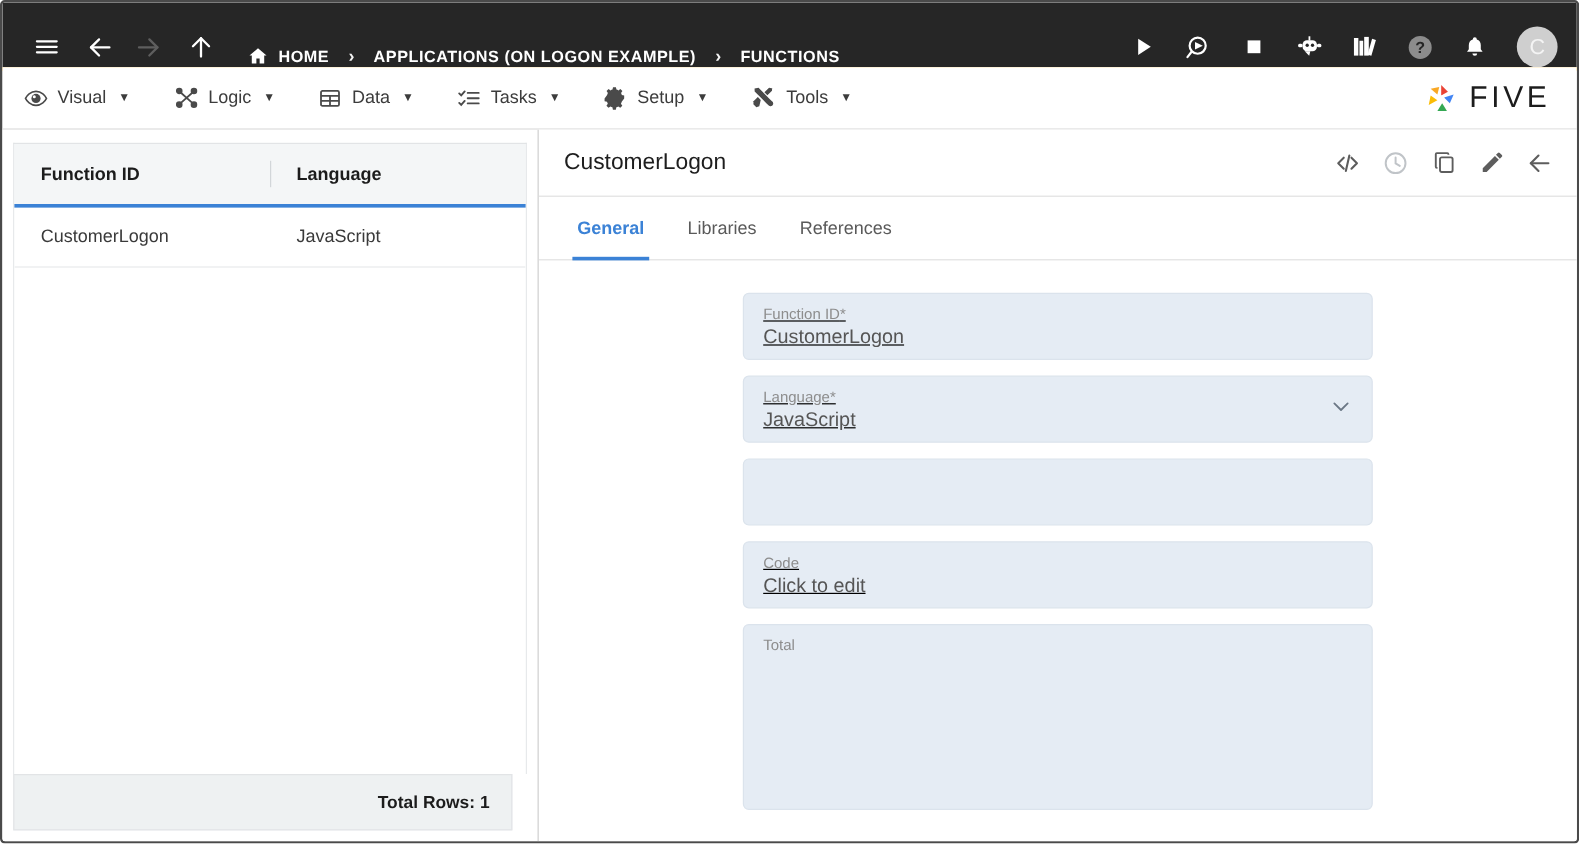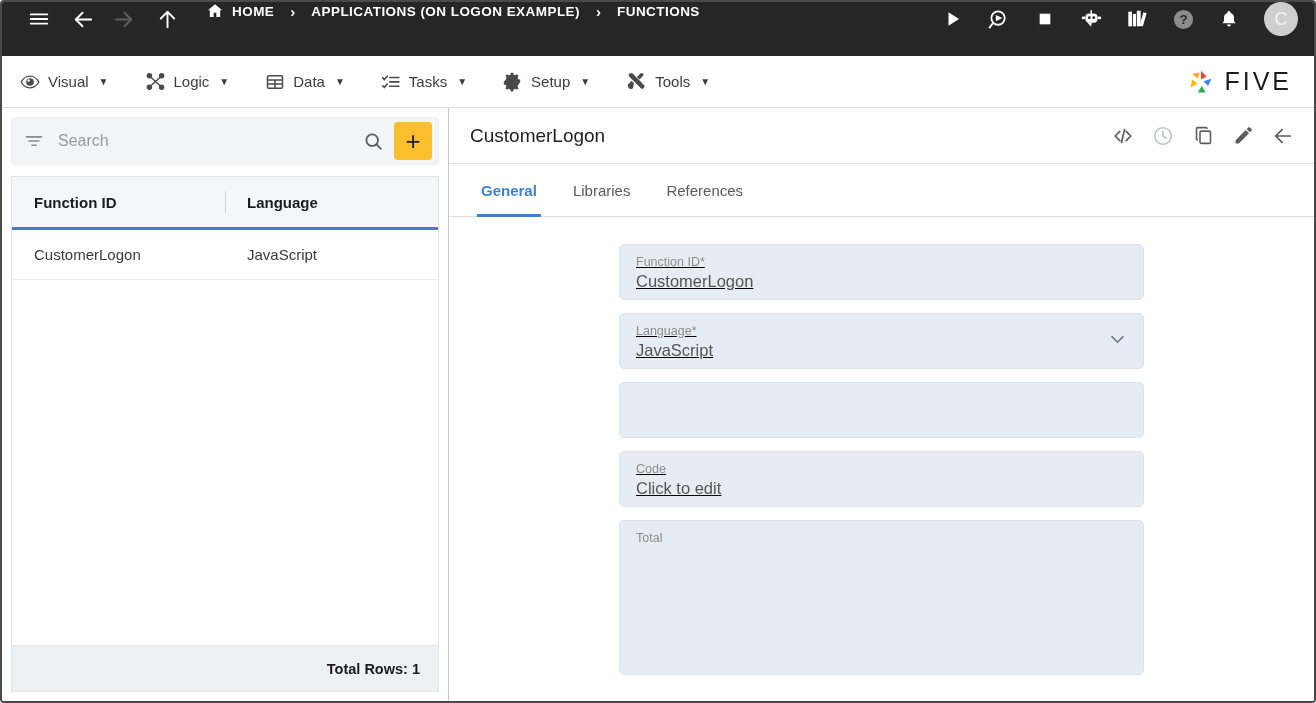--- a/index.html
+++ b/index.html
@@ -14,21 +14,21 @@
     border: 2px solid #4a4a4a;
     border-radius: 4px;
     background: #fff;
     overflow: hidden;
     display: flex; flex-direction: column;
   }
 
   
   .topbar {
     height: 54px; background: #262626;
-    display: flex; align-items: flex-start;
+    display: flex; align-items: flex-end;
     flex: 0 0 54px;
     padding: 0 16px 0 20px;
     position: relative;
   }
   .topbar::after {
     content: ""; position: absolute; left: 0; right: 0; bottom: -3px;
     height: 3px; background: #f9b826;
   }
   .tb-icon {
     width: 34px; height: 34px;
@@ -133,21 +133,21 @@
     height: 50px; display: flex; align-items: center;
     border-bottom: 1px solid #e8eaec; cursor: pointer;
   }
   .td { font-size: 15px; color: #3a3a3a; padding-left: 22px; }
   .td.c1 { width: 213px; }
   .td.c2 { flex: 1 1 auto; }
   .grid-footer {
     height: 47px; flex: 0 0 47px; background: #eef1f2;
     border-top: 1px solid #e2e4e6;
     display: flex; align-items: center; justify-content: flex-end;
-    padding-right: 18px; margin: 0 9px 9px 9px;
+    padding-right: 18px; margin: 0 21px 9px 9px;
     border-left: 1px solid #e2e4e6; border-right: 1px solid #e2e4e6;
     border-bottom: 1px solid #e2e4e6;
   }
   .total-rows { font-size: 14.5px; font-weight: bold; color: #1c1c1c; }
 
   
   .right {
     flex: 1 1 auto; display: flex; flex-direction: column;
     background: #fff; min-width: 0; position: relative;
   }
@@ -411,39 +411,20 @@
         </svg>
       </span>
       <span class="logo-text">FIVE</span>
     </div>
   </div>
 
   <div class="body">
 
     <div class="left">
 
-      <div class="searchbar-wrap">
-        <div class="searchbar">
-          <span class="filter-ico">
-            <svg width="20" height="20" viewBox="0 0 24 24" fill="none" stroke="currentColor" stroke-width="1.9" stroke-linecap="round">
-                <line x1="3" y1="7" x2="21" y2="7"></line>
-                <line x1="6" y1="12" x2="18" y2="12"></line>
-                <line x1="9.5" y1="17" x2="14.5" y2="17"></line>
-              </svg>
-          </span>
-          <input class="search-input" type="text" value="" placeholder="Search" style="">
-          <span class="search-ico">
-            <svg width="21" height="21" viewBox="0 0 24 24" fill="none" stroke="currentColor" stroke-width="2">
-                <circle cx="10.5" cy="10.5" r="6.6"></circle>
-                <line x1="15.4" y1="15.4" x2="20.5" y2="20.5" stroke-linecap="round"></line>
-              </svg>
-          </span>
-          <button class="add-btn">+</button>
-        </div>
-      </div>
 
       <div class="grid-wrap">
         <div class="grid-head">
           <div class="th c1">Function ID</div>
           <div class="th c2">Language</div>
         </div>
         <div class="grid-body">
           <div class="grid-row">
             <div class="td c1">CustomerLogon</div>
             <div class="td c2">JavaScript</div>

